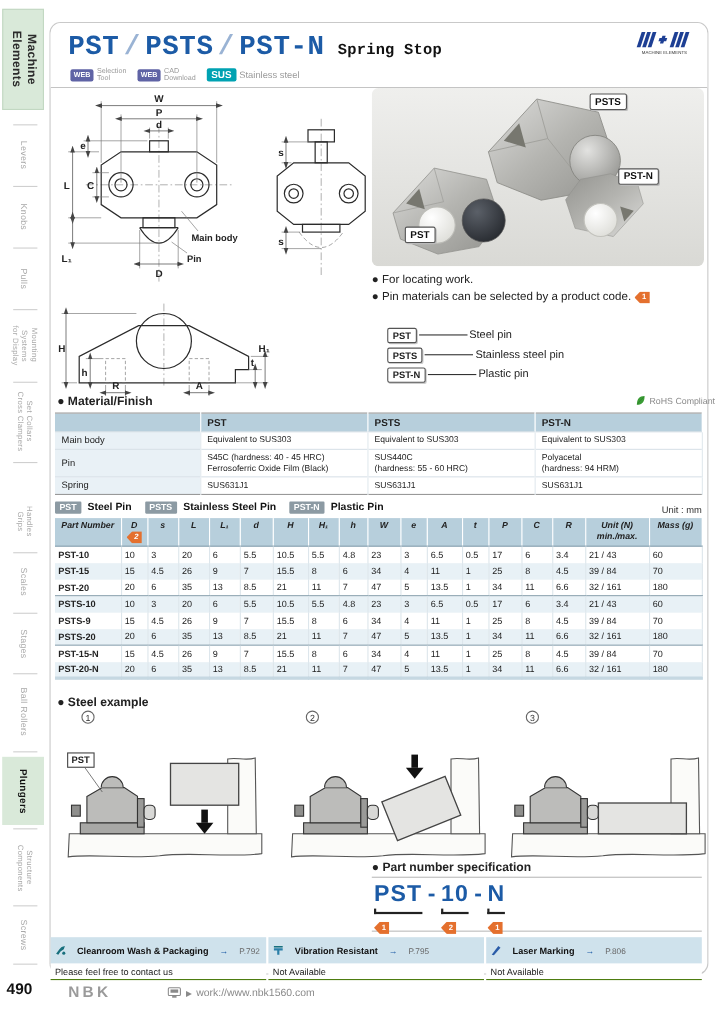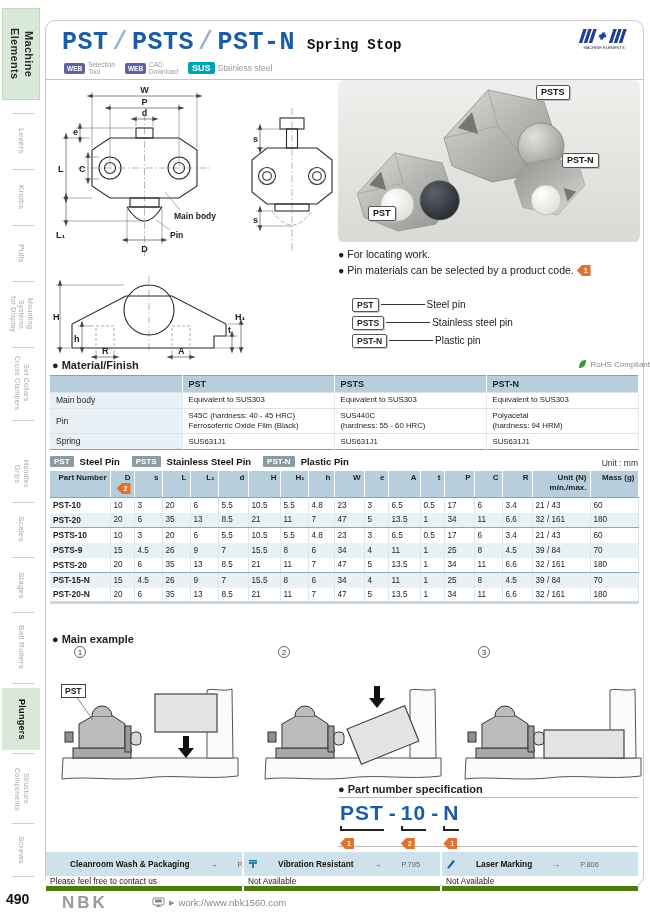--- a/index.html
+++ b/index.html
@@ -66,21 +66,21 @@
   .mat-table td { font-size:7.8px; padding:2px 6px; border-right:1px solid #e2e9ee; border-top:1px solid #d9e2e8; white-space:pre-line; line-height:1.3; background:#fff; }
   .mat-table td.rowlab { background:#e9f1f6; font-size:8.5px; }
 
   
   .legend { position:absolute; left:50px; top:456px; display:flex; align-items:center; gap:6px; }
   .legend-badge { background:#8c9aa3; color:#fff; font-size:8px; font-weight:bold; padding:1px 4px; border-radius:1px; }
   .legend-label { font-size:9.5px; font-weight:bold; color:#111; margin-right:6px; }
   .unit { position:absolute; right:12px; top:458px; font-size:8.5px; color:#333; }
   .dim-table { position:absolute; left:50px; top:471px; width:588px; border-collapse:collapse; table-layout:fixed;
      border-bottom:3px solid #c6d8e2; }
-  .dim-table th { background:#b7cfdc; font-size:8px; font-weight:bold; text-align:right; padding:2px 3px; border-right:1px solid #fff; border-bottom:1px solid #8ba2af; vertical-align:top; line-height:1.25; }
+  .dim-table th { background:#b7cfdc; font-size:8px; font-weight:bold; text-align:center; padding:2px 3px; border-right:1px solid #fff; border-bottom:1px solid #8ba2af; vertical-align:top; line-height:1.25;font-style:italic; }
   .dim-table td { font-size:8.2px; padding:1px 3px; height:15px; border-right:1px solid #dde6ec; color:#222; }
   .dim-table tr:nth-child(even) td { background:#e8f1f6; }
   .dim-table tr.group-end td { border-bottom:1px solid #90a6b2; }
   .dim-table td.part { font-weight:bold; font-size:8.4px; }
 
   
   .step-circle { position:absolute; width:12px; height:12px; border:1px solid #666; border-radius:50%;
      font-size:8px; color:#333; display:flex; align-items:center; justify-content:center; background:#fff; }
   .usage-label { position:absolute; background:#fff; border:1px solid #444; font-size:8.5px; font-weight:bold; padding:0 3px; line-height:12px; }
 
@@ -89,29 +89,29 @@
   .spec-row { display:flex; align-items:flex-start; gap:5px; padding-left:2px; }
   .spec-seg { display:flex; flex-direction:column; }
   .spec-txt { font-size:21px; font-weight:bold; color:#1c5ba6; letter-spacing:1px; line-height:24px; }
   .spec-hy { font-size:21px; font-weight:bold; color:#1c5ba6; line-height:24px; }
   .spec-brk { border-left:2px solid #222; border-bottom:2.5px solid #222; height:5px; margin-top:1px; }
   .spec-mark { margin-top:2px; }
 
   
   .opts { position:absolute; left:46px; top:852px; width:592px; display:flex; gap:2px; }
   .opt-col { width:196px; }
-  .opt-head { background:#cfe2ec; height:15px; display:flex; align-items:center; gap:20px; padding:12px 4px; }
+  .opt-head { background:#cfe2ec; height:15px; display:flex; align-items:center; gap:10px; padding:12px 4px; }
   .opt-title { font-size:8.3px; font-weight:bold; color:#111; white-space:nowrap; }
   .opt-arrow { font-size:8px; font-weight:bold; color:#1c5ba6; }
   .opt-page { font-size:7.5px; color:#666; }
   .opt-body { background:#fff; height:15px; display:flex; align-items:center; padding:0 4px;
-     font-size:8.3px; color:#222; border-bottom:5px solid #4d7c0f; }
-
-  
-  .brand { position:absolute; left:62px; top:893px; font-size:17px; font-weight:bold; color:#9a9a9a; letter-spacing:3px; }
+     font-size:8.3px; color:#222; border-bottom:1px solid #4d7c0f; }
+
+  
+  .brand { position:absolute; left:62px; top:893px; font-size:14px; font-weight:bold; color:#9a9a9a; letter-spacing:3px; }
   .footer-url { position:absolute; left:152px; top:897px; display:flex; align-items:center; gap:4px; color:#8a8a8a; font-size:9.5px; }
 </style>
 </head>
 <body>
 
 <div class="sidebar">
   <div class="side-item side-section" style="top:8px;height:92px;">Machine Elements</div>
   <div class="side-item" style="top:118px;height:46px;">Levers</div>
   <div class="side-item" style="top:174px;height:46px;">Knobs</div>
   <div class="side-item" style="top:230px;height:46px;">Pulls</div>
@@ -525,20 +525,40 @@
         <td>23</td>
         <td>3</td>
         <td>6.5</td>
         <td>0.5</td>
         <td>17</td>
         <td>6</td>
         <td>3.4</td>
         <td>21 /  43</td>
         <td>60</td>
       </tr>
+      <tr>
+        <td class="part">PST-15</td>
+        <td>15</td>
+        <td>4.5</td>
+        <td>26</td>
+        <td>9</td>
+        <td>7</td>
+        <td>15.5</td>
+        <td>8</td>
+        <td>6</td>
+        <td>34</td>
+        <td>4</td>
+        <td>11</td>
+        <td>1</td>
+        <td>25</td>
+        <td>8</td>
+        <td>4.5</td>
+        <td>39 /  84</td>
+        <td>70</td>
+      </tr>
       <tr class="group-end">
         <td class="part">PST-20</td>
         <td>20</td>
         <td>6</td>
         <td>35</td>
         <td>13</td>
         <td>8.5</td>
         <td>21</td>
         <td>11</td>
         <td>7</td>
@@ -648,21 +668,21 @@
         <td>1</td>
         <td>34</td>
         <td>11</td>
         <td>6.6</td>
         <td>32 / 161</td>
         <td>180</td>
       </tr>
     </tbody>
 </table>
 
-<div class="sec-title" style="left:52px;top:633px;">● Main example</div>
+<div class="sec-title" style="left:52px;top:633px;">● Steel example</div>
 <div class="step-circle" style="left:74px;top:646px;">1</div>
 <div class="step-circle" style="left:278px;top:646px;">2</div>
 <div class="step-circle" style="left:478px;top:646px;">3</div>
 
 <svg style="position:absolute;left:55px;top:660px;" width="192" height="128" viewBox="0 0 192 128">
   <path d="M8,98 L183,98 L183,116 C150,120 120,114 90,118 C60,121 30,116 7,119 Z" fill="#fbfbf9" stroke="#555" stroke-width="1"></path>
   <path d="M152,30 C160,28 168,32 177,29 L178,98 L152,98 Z" fill="#fbfbf9" stroke="#555" stroke-width="1"></path>
   <g>
     <rect x="18" y="88" width="58" height="10" fill="#a8a8a6" stroke="#333"></rect>
     <polygon points="24,64 38,56 58,56 70,64 70,88 24,88" fill="#bcbcba" stroke="#333"></polygon>

